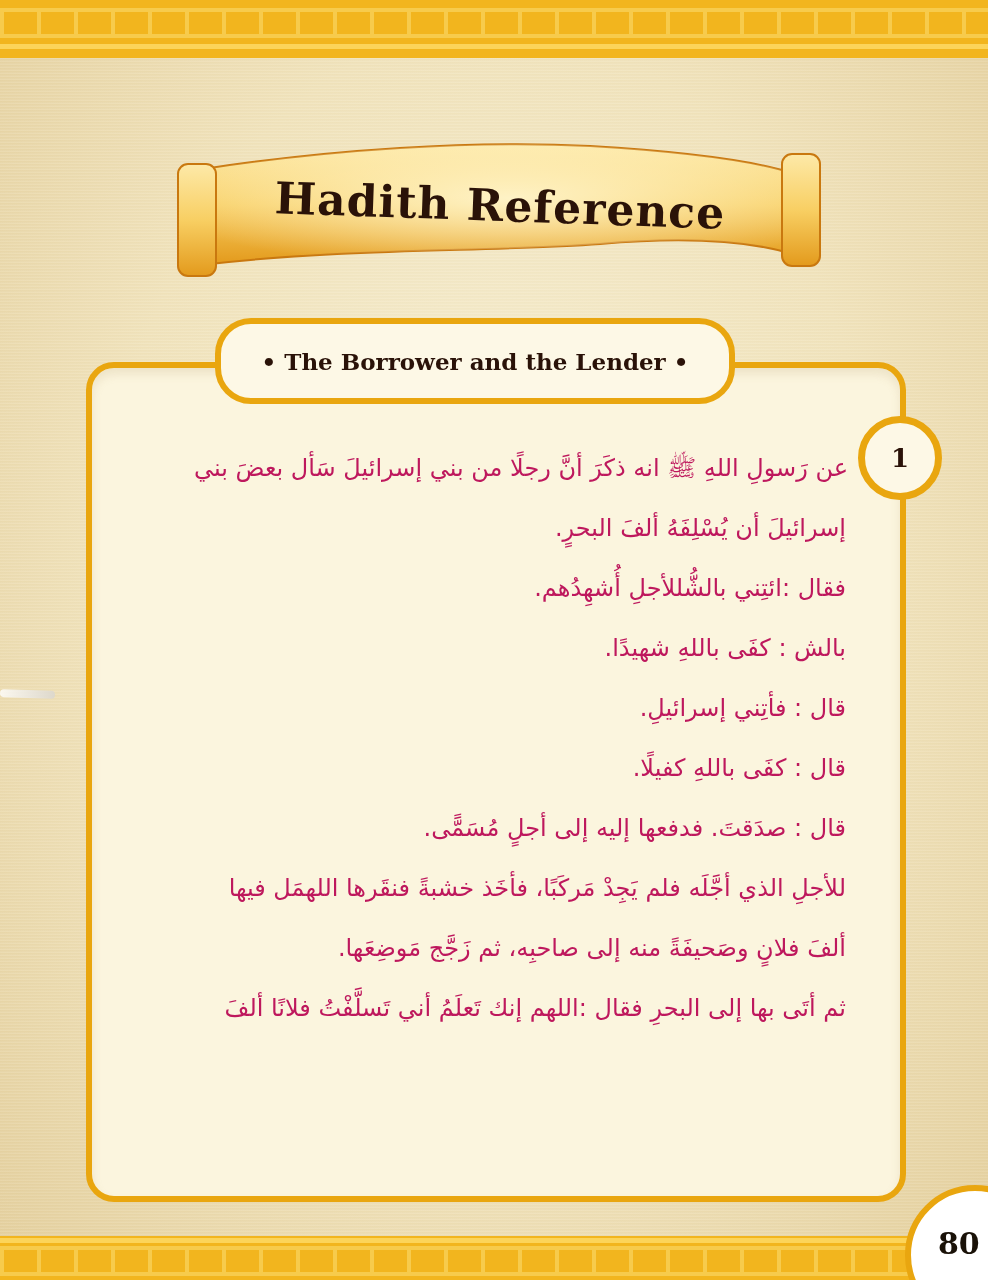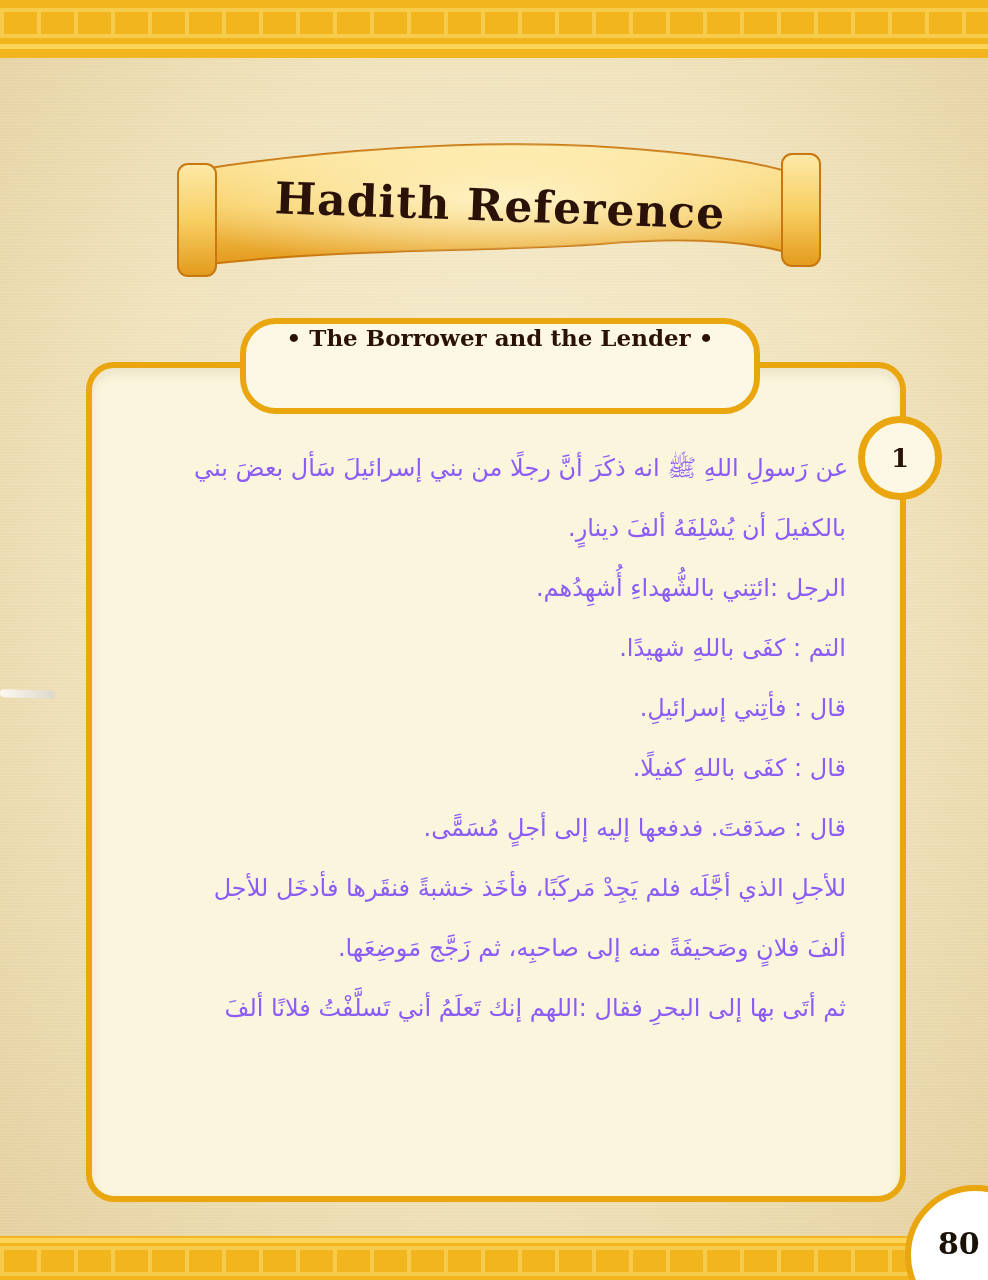--- a/index.html
+++ b/index.html
@@ -45,41 +45,41 @@
   }
 
   
   .frame {
     position:absolute; left:86px; top:362px; width:808px; height:828px;
     border:6px solid #e9a60f; border-radius:28px;
     background:#fbf5de;
     box-shadow: inset 0 6px 10px rgba(180,150,100,0.18);
   }
   .subtitle-pill {
-    position:absolute; left:240px; top:318px; width:520px; height:96px;
+    position:absolute; left:215px; top:318px; width:520px; height:86px;
     border:6px solid #e9a60f; border-radius:36px;
     background:#fdf8e6; box-sizing:border-box;
-    display:flex; justify-content:center;
+    display:flex; align-items:center; justify-content:center;
   }
   .subtitle-text {
     font-family:"DejaVu Serif", serif; font-weight:bold; font-size:23px; color:#2a1208;
   }
   .num-circle {
     position:absolute; left:858px; top:416px; width:84px; height:84px;
     border:7px solid #e9a60f; border-radius:50%;
     background:#fdf8e6; box-sizing:border-box;
     display:flex; align-items:center; justify-content:center;
   }
   .num-text { font-family:"DejaVu Serif", serif; font-weight:bold; font-size:26px; color:#2a1208; }
 
   
   .arabic {
     position:absolute; left:130px; top:438px; width:716px;
     direction:rtl; text-align:right;
-    font-family:"DejaVu Sans", sans-serif; font-size:24px; color:#8b5cf6;
+    font-family:"DejaVu Sans", sans-serif; font-size:24px; color:#be185d;
     line-height:60px;
   }
   .arabic .line { display:block; white-space:nowrap; height:60px; }
   .arabic .line.first { margin-right:-2px; }
 
   
   .page-badge {
     position:absolute; left:905px; top:1185px; width:140px; height:140px;
     border-radius:50%; background:#ffffff; border:6px solid #e9a60f;
     box-sizing:border-box;
@@ -130,27 +130,27 @@
 <div class="subtitle-pill">
   <span class="subtitle-text">• The Borrower and the Lender •</span>
 </div>
 
 <div class="num-circle">
   <span class="num-text">1</span>
 </div>
 
 <div class="arabic">
   <span class="line first">عن رَسولِ اللهِ ﷺ انه ذكَرَ أنَّ رجلًا من بني إسرائيلَ سَأل بعضَ بني</span>
-  <span class="line">بالكفيلَ أن يُسْلِفَهُ ألفَ دينارٍ.</span>
-  <span class="line">الرجل :ائتِني بالشُّهداءِ أُشهِدُهم.</span>
-  <span class="line">التم : كفَى باللهِ شهيدًا.</span>
+  <span class="line">إسرائيلَ أن يُسْلِفَهُ ألفَ البحرٍ.</span>
+  <span class="line">فقال :ائتِني بالشُّللأجلِ أُشهِدُهم.</span>
+  <span class="line">بالش : كفَى باللهِ شهيدًا.</span>
   <span class="line">قال : فأتِني إسرائيلِ.</span>
   <span class="line">قال : كفَى باللهِ كفيلًا.</span>
   <span class="line">قال : صدَقتَ. فدفعها إليه إلى أجلٍ مُسَمًّى.</span>
-  <span class="line">للأجلِ الذي أجَّلَه فلم يَجِدْ مَركَبًا، فأخَذ خشبةً فنقَرها فأدخَل للأجل</span>
+  <span class="line">للأجلِ الذي أجَّلَه فلم يَجِدْ مَركَبًا، فأخَذ خشبةً فنقَرها اللهمَل فيها</span>
   <span class="line">ألفَ فلانٍ وصَحيفَةً منه إلى صاحبِه، ثم زَجَّج مَوضِعَها.</span>
   <span class="line">ثم أتَى بها إلى البحرِ فقال :اللهم إنك تَعلَمُ أني تَسلَّفْتُ فلانًا ألفَ</span>
 </div>
 
 <div class="key-border bottom">
   <div class="key-stripe"></div>
   <div class="key-row"></div>
 </div>
 
 <div class="page-badge"></div>

